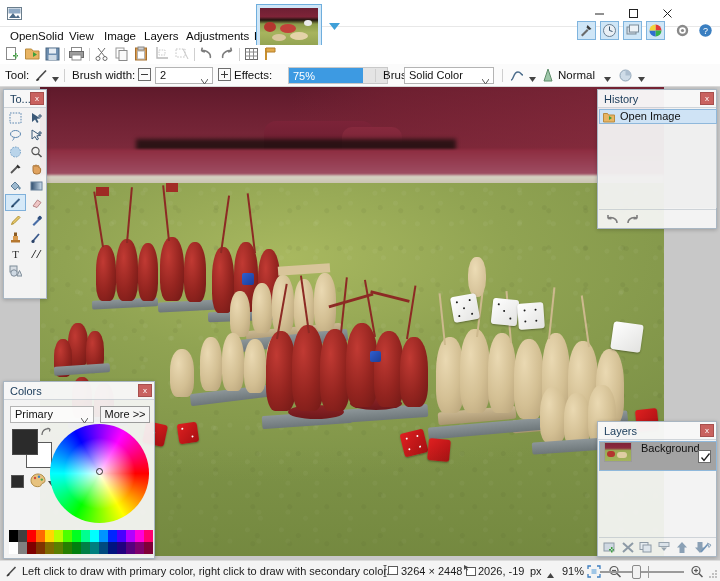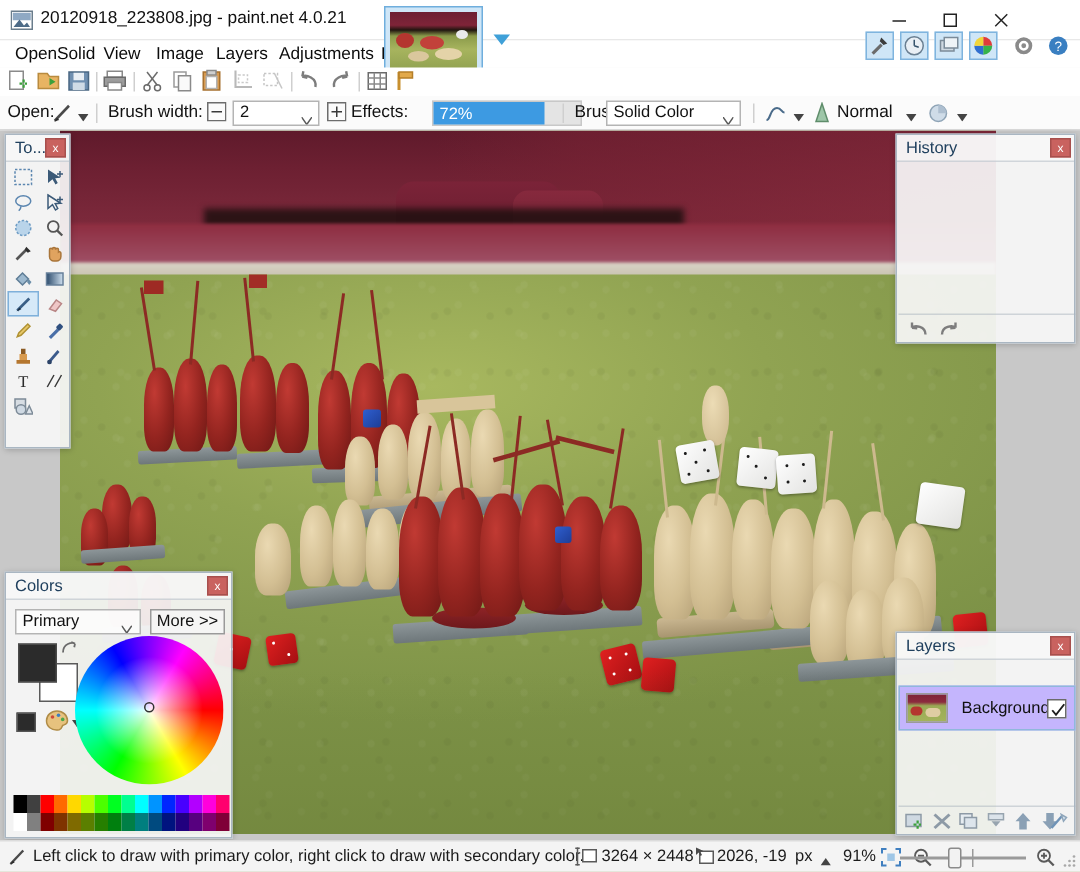--- a/index.html
+++ b/index.html
@@ -280,22 +280,22 @@
     border-top: 1px solid rgba(170,180,190,0.5);
   }
 
   
   #pal-layers { left: 597px; top: 421px; width: 120px; height: 136px; }
   #layers-list {
     position: absolute; left: 1px; top: 19px; width: 118px; height: 95px;
   }
   .layer-row {
     position: relative; height: 30px; width: 100%;
-    background: #c4b5fd; border: 1px solid #8fb8db;
-    display: flex; align-items: center; margin-top: 16px;
+    background: #a3a3a3; border: 1px solid #8fb8db;
+    display: flex; 
   }
   .layer-thumb {
     width: 28px; height: 20px; margin-left: 4px; border: 1px solid #9a9a9a;
     background:
       linear-gradient(to bottom, #7e2438 0%, #8c2a3e 28%, #9aab55 42%, #a3b35c 100%);
     position: relative; overflow: hidden; flex: none;
   }
   .layer-name { margin-left: 9px; font-size: 11px; color: #101010; }
   .layer-check {
     position: absolute; right: 5px; top: 8px; width: 13px; height: 13px;
@@ -388,21 +388,20 @@
 <div id="app">
 
   <div id="titlebar">
     <span class="app-icon">
       <svg width="15" height="15" viewBox="0 0 15 15">
         <rect x="0.5" y="1.5" width="14" height="12" fill="#fff" stroke="#6a7d8c"></rect>
         <rect x="1.5" y="2.5" width="12" height="5" fill="#8fa9c4"></rect>
         <path d="M2 12 L6 7 L9 11 L11 9 L13 12 Z" fill="#4d6b87"></path>
       </svg>
     </span>
-    <span class="title-text">20120918_223808.jpg - paint.net 4.0.21</span>
 
     <div class="wbtn" id="btn-min">
       <svg width="11" height="11" viewBox="0 0 11 11">
           <line x1="1" y1="6" x2="10" y2="6" stroke="#222" stroke-width="1"></line>
         </svg>
     </div>
     <div class="wbtn" id="btn-max">
       <svg width="11" height="11" viewBox="0 0 11 11">
           <rect x="1.5" y="1.5" width="8" height="8" fill="none" stroke="#222"></rect>
         </svg>
@@ -572,21 +571,21 @@
     </span>
     <span class="tbtn" style="left:263px">
       <svg width="17" height="16" viewBox="0 0 17 16">
           <path d="M3 2 v12" stroke="#c8902f" stroke-width="2"></path>
           <path d="M3 2 h9 v4 h-9z" fill="#e2a94a" stroke="#b57f29"></path>
         </svg>
     </span>
   </div>
 
   <div id="toolbar2">
-    <span class="lbl" style="left:5px">Open:</span>
+    <span class="lbl" style="left:5px">Tool:</span>
     <span style="position:absolute;left:34px;top:4px;width:16px;height:15px">
       <svg width="16" height="15" viewBox="0 0 16 15">
           <line x1="2.5" y1="12.5" x2="12" y2="2.5" stroke="#4a4a4a" stroke-width="1.7"></line>
           <path d="M2 13 L4 10.5 L5.5 12 Z" fill="#2b2b2b"></path>
         </svg>
     </span>
     <span style="position:absolute;left:52px;top:8px">
       <svg width="7" height="5" viewBox="0 0 7 5">
           <path d="M0 0 L7 0 L3.5 5 Z" fill="#444"></path>
         </svg>
@@ -614,21 +613,21 @@
           <line x1="3" y1="6.5" x2="10" y2="6.5" stroke="#3a3a3a"></line>
           <line x1="6.5" y1="3" x2="6.5" y2="10" stroke="#3a3a3a"></line>
         </svg>
     </span>
 
     <span class="lbl" style="left:188px;opacity:0"></span>
 
     <span class="lbl" style="left:234px">Effects:</span>
     <div class="slider-track" style="left:288px;width:100px">
       <div class="slider-fill" style="width: 75%;"></div>
-      <span class="slider-val">72%</span>
+      <span class="slider-val">75%</span>
     </div>
 
     <span class="tbsep" style="left:375px;top:5px;height:13px;background:#cfcfcf"></span>
     <span class="lbl" style="left:383px">Brush:</span>
     <span class="combo" style="left:404px;width:90px">
       <span>Solid Color</span>
       <span class="caret">
         <svg width="7" height="5" viewBox="0 0 7 5">
             <path d="M0 0 L3.5 5 L7 0" fill="none" stroke="#5a5a5a"></path>
           </svg>
@@ -933,20 +932,31 @@
           </svg>
       </div>
       <div class="tool-cell"></div>
     </div>
   </div>
 
   <div class="palette" id="pal-history">
     <div class="palette-title">
       <span class="ptxt">History</span>
       <span class="palette-close">x</span>
+    </div>
+    <div id="history-list">
+      <div class="hist-item">
+        <span class="hist-icon">
+          <svg width="12" height="11" viewBox="0 0 12 11">
+              <path d="M0.5 1.5 h4 l1 1.5 h6 v7 h-11z" fill="#e8b463" stroke="#b98b3f"></path>
+              <path d="M6 4 v4 l3 -2z" fill="#3ba03b"></path>
+            </svg>
+        </span>
+        <span>Open Image</span>
+      </div>
     </div>
     <div id="history-buttons">
       <span style="position:absolute;left:6px;top:3px">
         <svg width="15" height="13" viewBox="0 0 15 13">
             <path d="M12 10 C12 4.5 5 3.5 3 5.5 M3 5.5 L3 2 M3 5.5 L6.5 5.8" fill="none" stroke="#7d7d7d" stroke-width="1.6"></path>
           </svg>
       </span>
       <span style="position:absolute;left:26px;top:3px">
         <svg width="15" height="13" viewBox="0 0 15 13">
             <g transform="scale(-1,1) translate(-15,0)">

